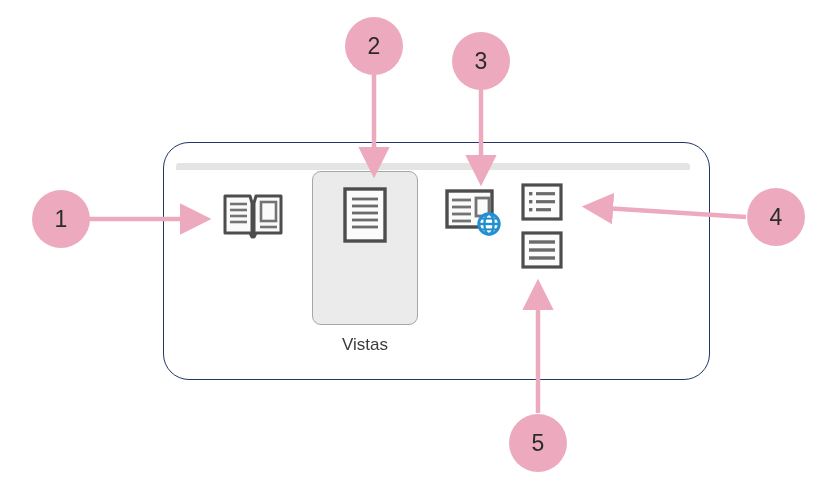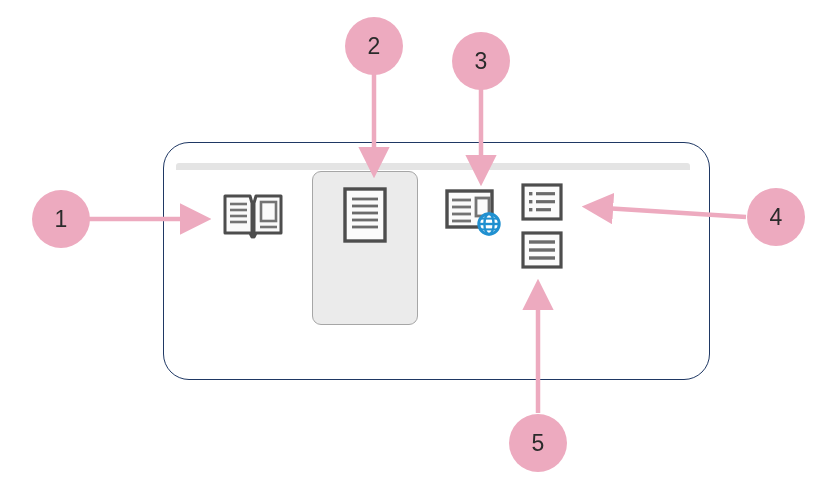--- a/index.html
+++ b/index.html
@@ -251,20 +251,21 @@
     <svg width="42" height="38" viewBox="0 0 42 38">
       <rect x="2" y="2" width="38" height="34" fill="#fbfbfb" stroke="#4d4d4d" stroke-width="3.2"></rect>
       <g stroke="#6b6b6b" stroke-width="3.4" stroke-linecap="butt">
         <line x1="8" y1="11" x2="34" y2="11"></line>
         <line x1="8" y1="19" x2="34" y2="19"></line>
         <line x1="8" y1="27" x2="34" y2="27"></line>
       </g>
     </svg>
   </div>
 
+  <div id="group-label">Vistas</div>
 
   <div class="callout" id="callout-1">1</div>
   <div class="callout" id="callout-2">2</div>
   <div class="callout" id="callout-3">3</div>
   <div class="callout" id="callout-4">4</div>
   <div class="callout" id="callout-5">5</div>
 
 </div>
 
 </body></html>

